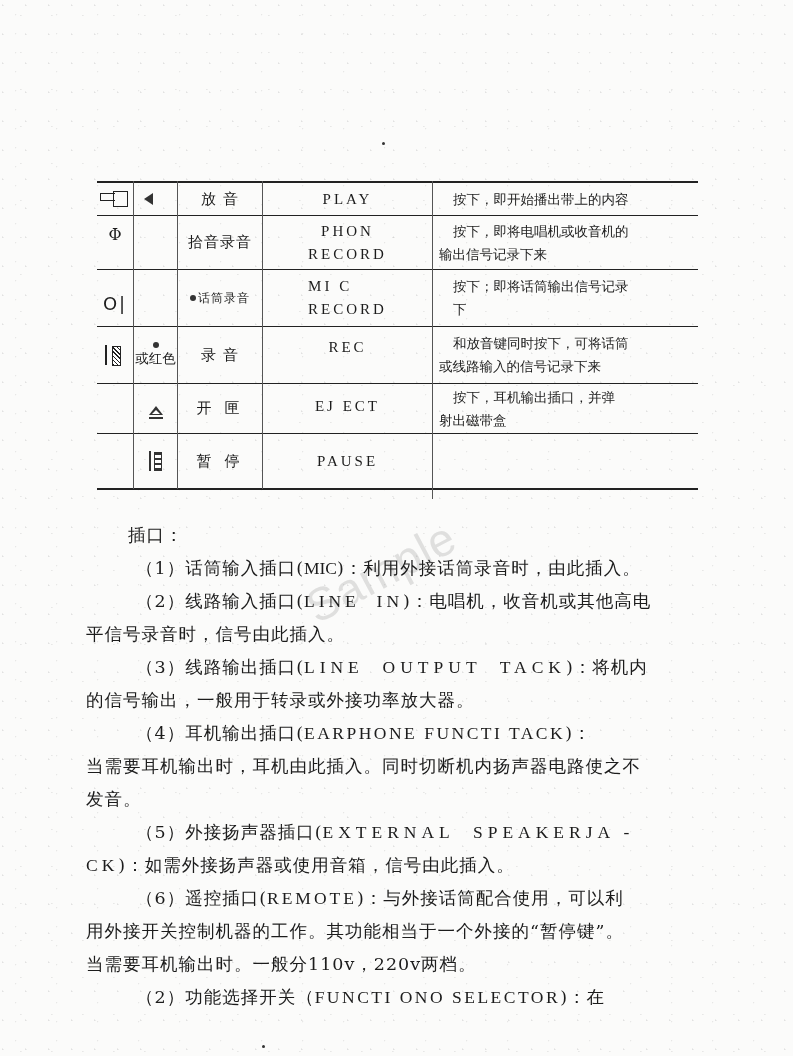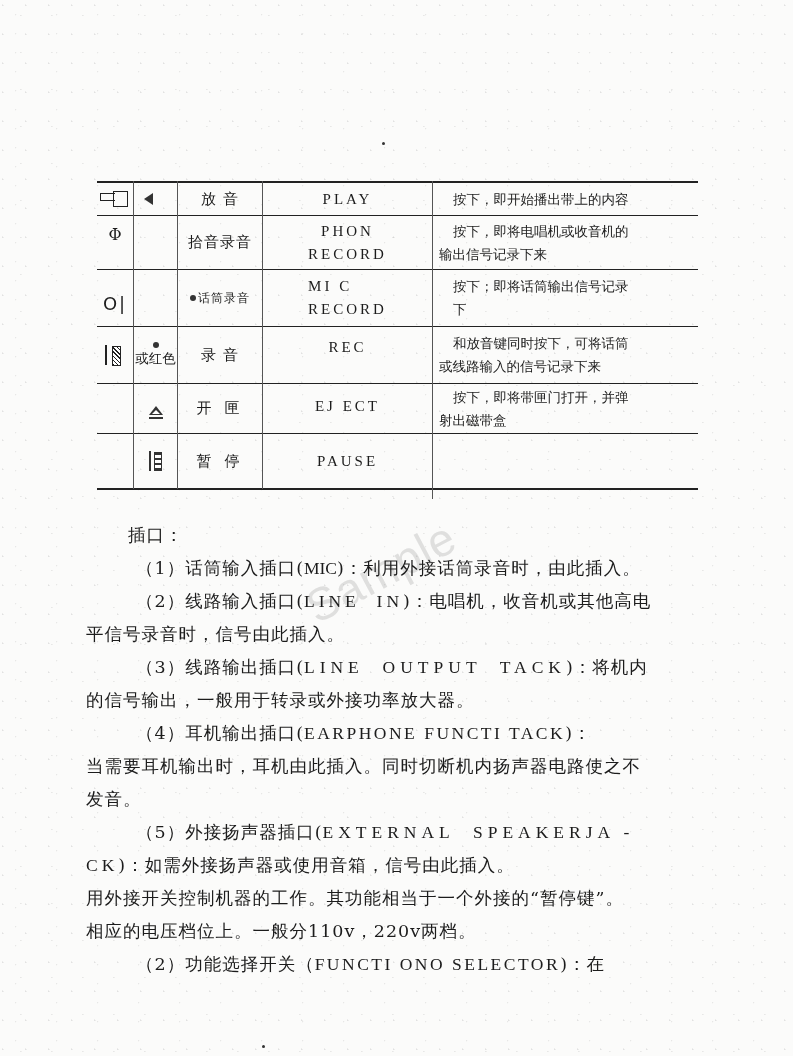--- a/index.html
+++ b/index.html
@@ -161,21 +161,21 @@
     <span class="ico ico-eject">
         <span class="t"></span>
         <span class="t2"></span>
         <span class="b"></span>
       </span>
   </div>
   <div class="cell cn" style="left:81px;top:203px;width:84px;height:49px;letter-spacing:4px">开 匣</div>
   <div class="cell en" style="left:166px;top:203px;width:169px;height:45px">EJ ECT</div>
   <div class="cell left desc" style="left:336px;top:203px;width:265px;height:49px">
     <div>
-        <div class="first">按下，即将带匣门打开，并弹</div>
+        <div class="first">按下，耳机输出插口，并弹</div>
         <div>射出磁带盒</div>
       </div>
   </div>
 
   <div class="cell" style="left:37px;top:253px;width:43px;height:54px">
     <span class="ico ico-pause-key">
         <span class="l"></span>
         <span class="r"></span>
       </span>
   </div>
@@ -196,21 +196,22 @@
   <div class="line ind2"><span>（3）线路输出插口(</span><span class="lat" style="white-space:pre;letter-spacing:5px">LINE  OUTPUT  TACK</span><span>)：将机内</span></div>
   <div class="line">的信号输出，一般用于转录或外接功率放大器。</div>
 
   <div class="line ind2"><span>（4）耳机输出插口(</span><span class="lat" style="letter-spacing:2.5px">EARPHONE FUNCTI TACK</span><span>)：</span></div>
   <div class="line">当需要耳机输出时，耳机由此插入。同时切断机内扬声器电路使之不</div>
   <div class="line">发音。</div>
 
   <div class="line ind2"><span>（5）外接扬声器插口(</span><span class="lat" style="white-space:pre;letter-spacing:5px">EXTERNAL  SPEAKERJA -</span></div>
   <div class="line"><span class="lat">CK</span><span>)：如需外接扬声器或使用音箱，信号由此插入。</span></div>
 
+  <div class="line ind2"><span>（6）遥控插口(</span><span class="lat" style="letter-spacing:3px">REMOTE</span><span>)：与外接话筒配合使用，可以利</span></div>
   <div class="line">用外接开关控制机器的工作。其功能相当于一个外接的“暂停键”。</div>
 
 
-  <div class="line">相应的电压档位上。一般分110v，220v两档。</div>
+  <div class="line">当需要耳机输出时。一般分110v，220v两档。</div>
 
   <div class="line ind2"><span>（2）功能选择开关（</span><span class="lat" style="letter-spacing:2.5px">FUNCTI ONO SELECTOR</span><span>)：在</span></div>
 </div>
 
 <span class="dot" style="left:262px;top:1045px"></span>
 
 </body></html>

